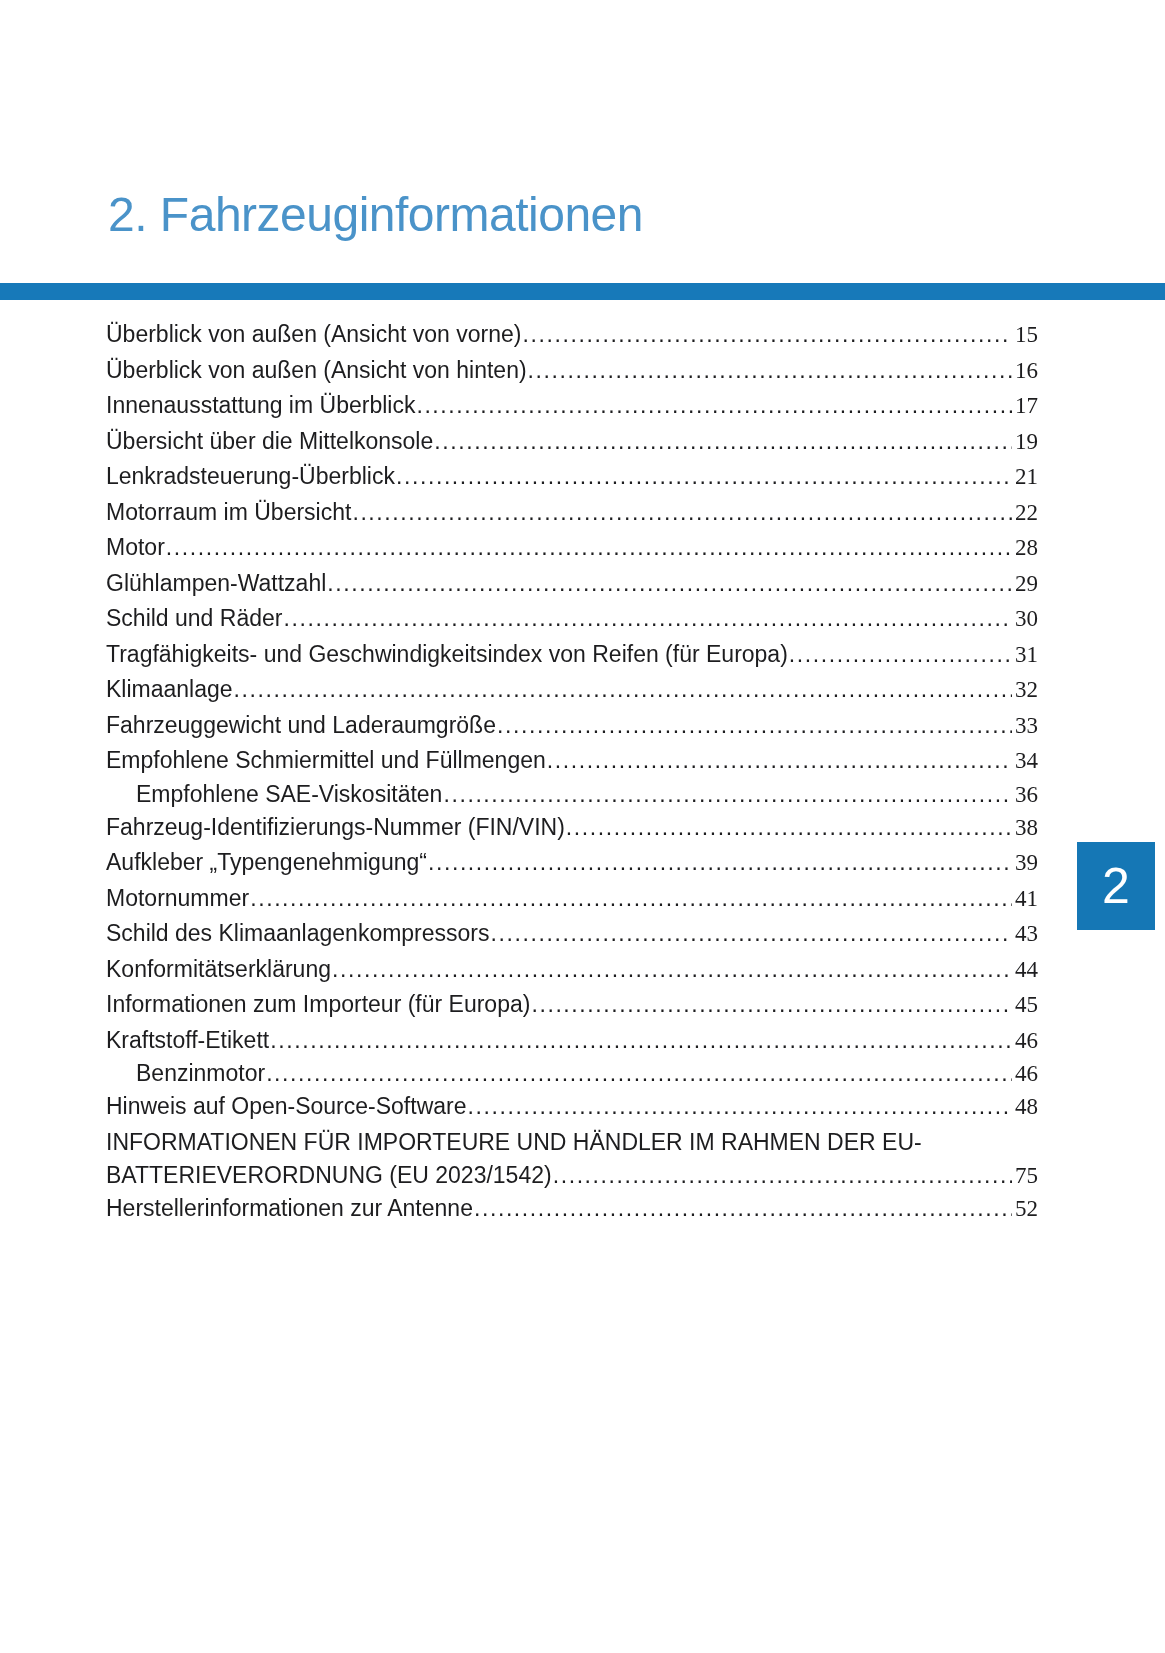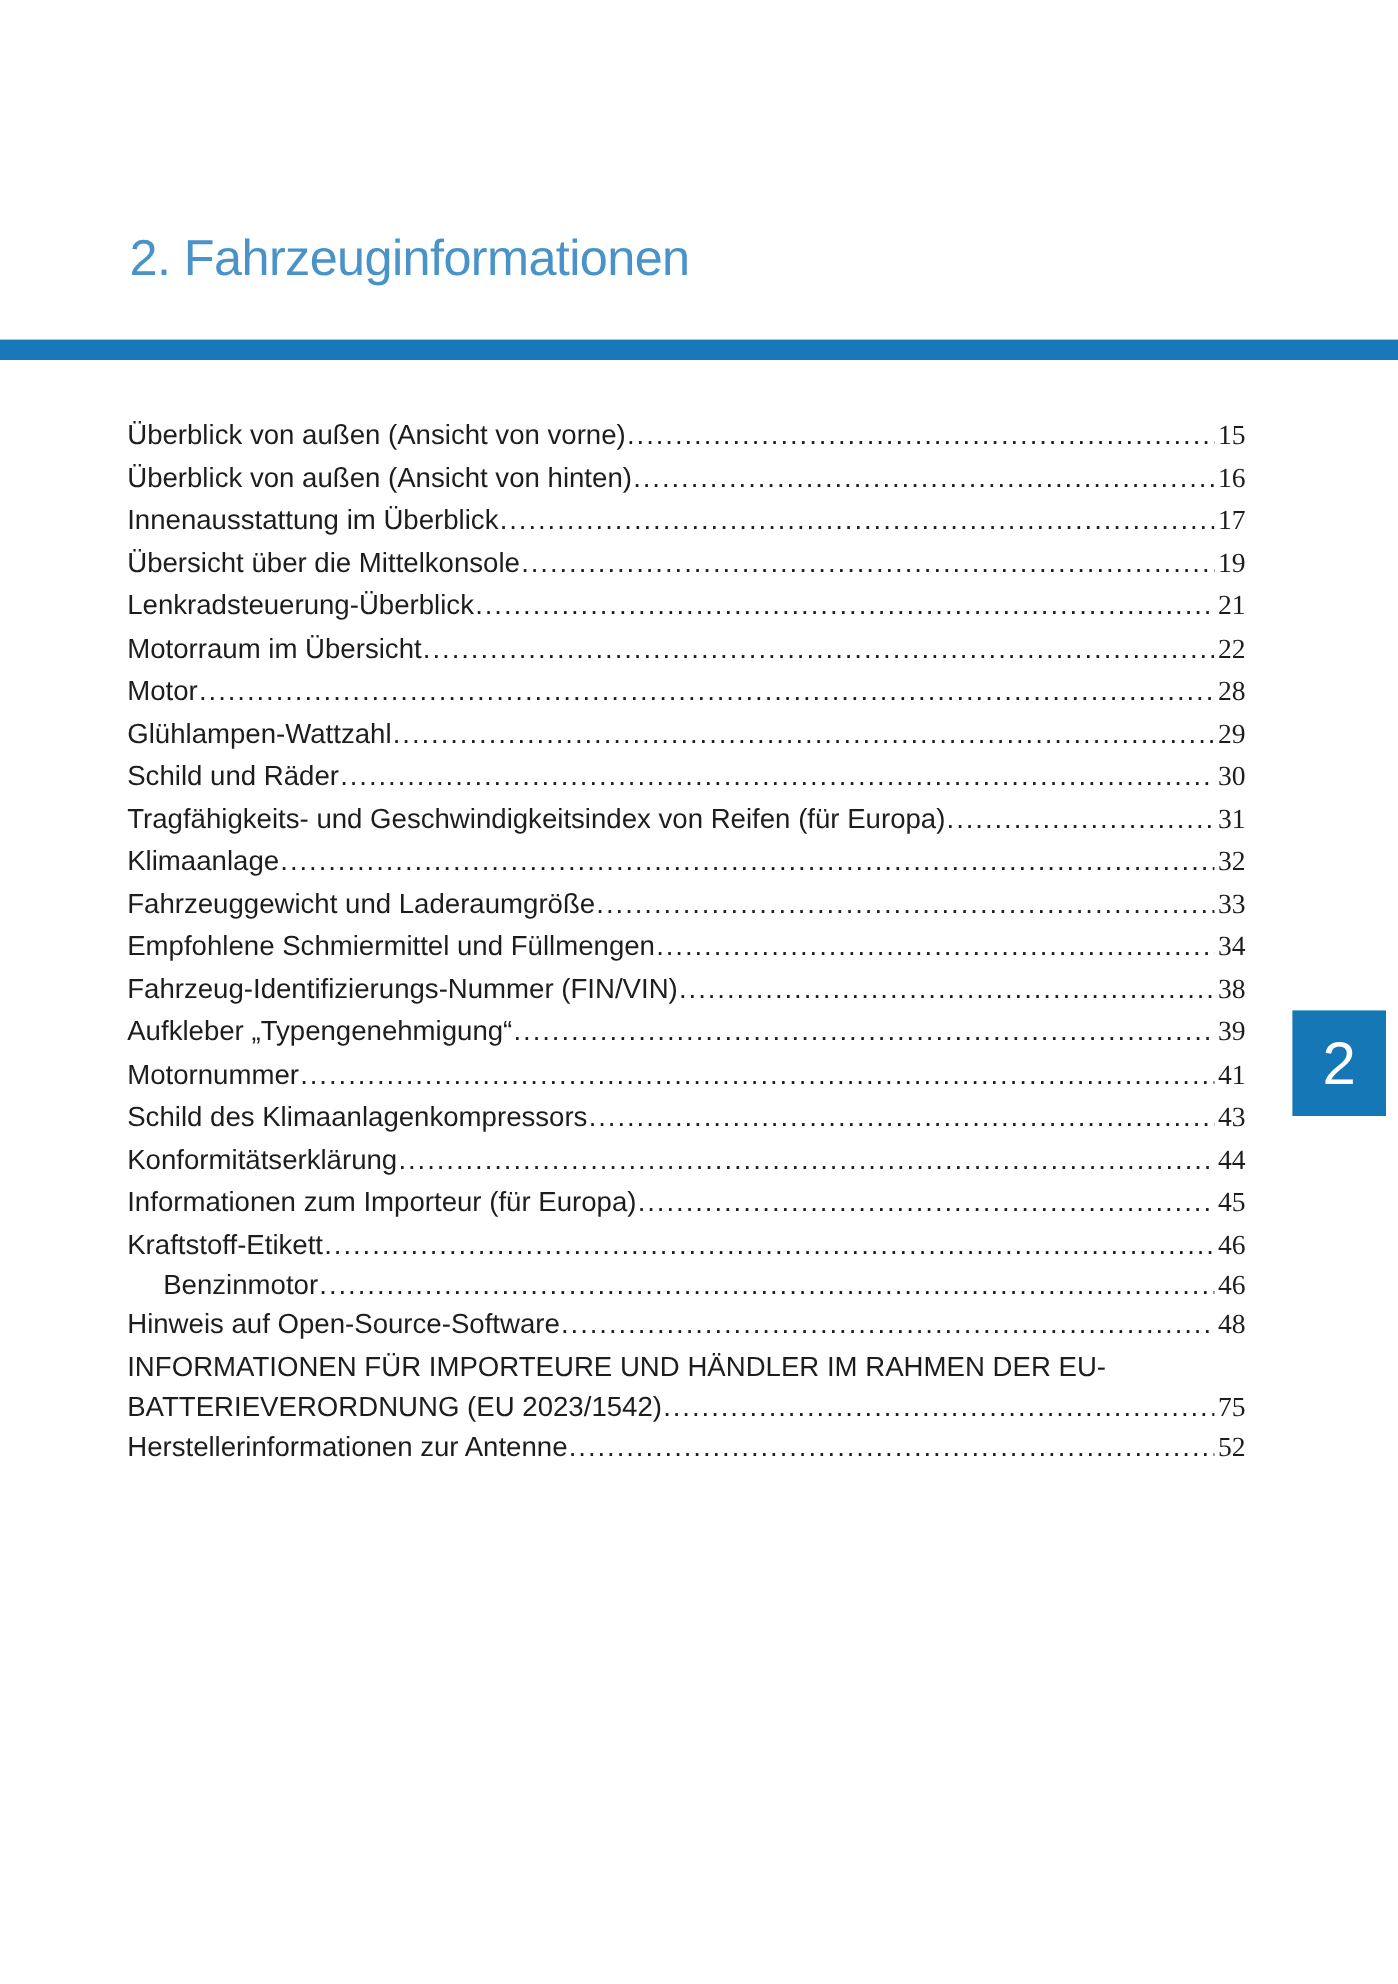--- a/index.html
+++ b/index.html
@@ -12,38 +12,38 @@
     width: 1165px;
     height: 1653px;
     background: #ffffff;
     font-family: "Liberation Sans", sans-serif;
     overflow: hidden;
   }
   .doc-title {
     position: absolute;
     left: 108px;
     top: 180px;
-    font-size: 42px;
+    font-size: 48px;
     line-height: 70px;
     color: #4a93c9;
     letter-spacing: -0.5px;
     white-space: nowrap;
   }
   .title-rule {
     position: absolute;
     left: 0;
     top: 283px;
     width: 100%;
     height: 17px;
     background: #1779b9;
   }
   .toc {
     position: absolute;
     left: 106px;
-    top: 345px;
+    top: 317px;
     width: 932px;
     color: #1d1d1f;
     font-size: 23px;
   }
   .toc-row {
     display: flex;
     align-items: baseline;
     line-height: 35.5px;
   }
   .toc-row.indent {
@@ -192,20 +192,28 @@
     </span>
   </div>
       <div class="toc-row">
     <span class="l1-label">Empfohlene Schmiermittel und Füllmengen</span>
     <span class="l2">
       
       <span class="dots"></span>
       <span class="page-num">34</span>
     </span>
   </div>
+      <div class="toc-row indent">
+    <span class="l1-label">Empfohlene SAE-Viskositäten</span>
+    <span class="l2">
+      
+      <span class="dots"></span>
+      <span class="page-num">36</span>
+    </span>
+  </div>
       <div class="toc-row">
     <span class="l1-label">Fahrzeug-Identifizierungs-Nummer (FIN/VIN)</span>
     <span class="l2">
       
       <span class="dots"></span>
       <span class="page-num">38</span>
     </span>
   </div>
       <div class="toc-row">
     <span class="l1-label">Aufkleber „Typengenehmigung“</span>

